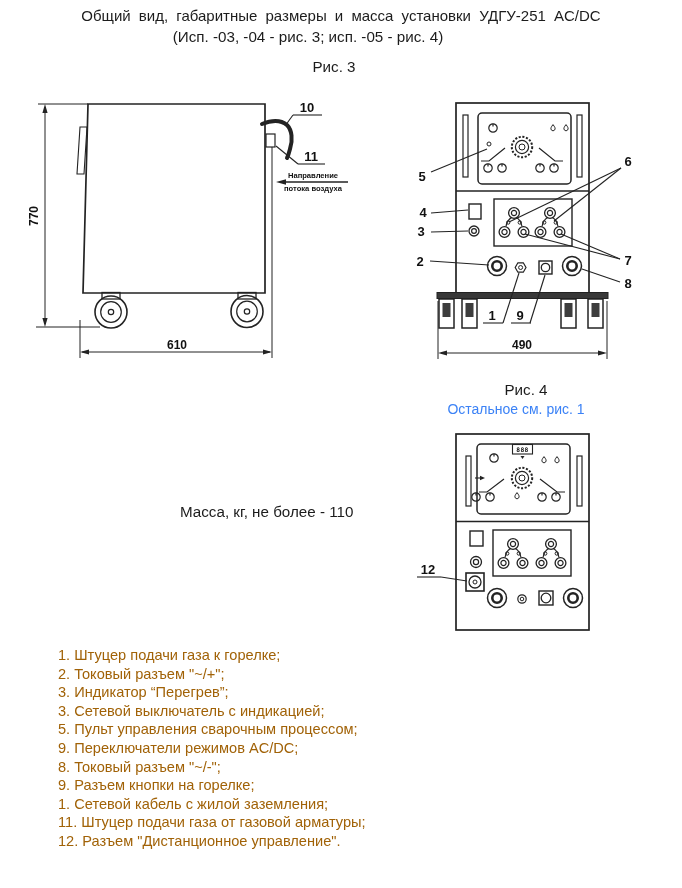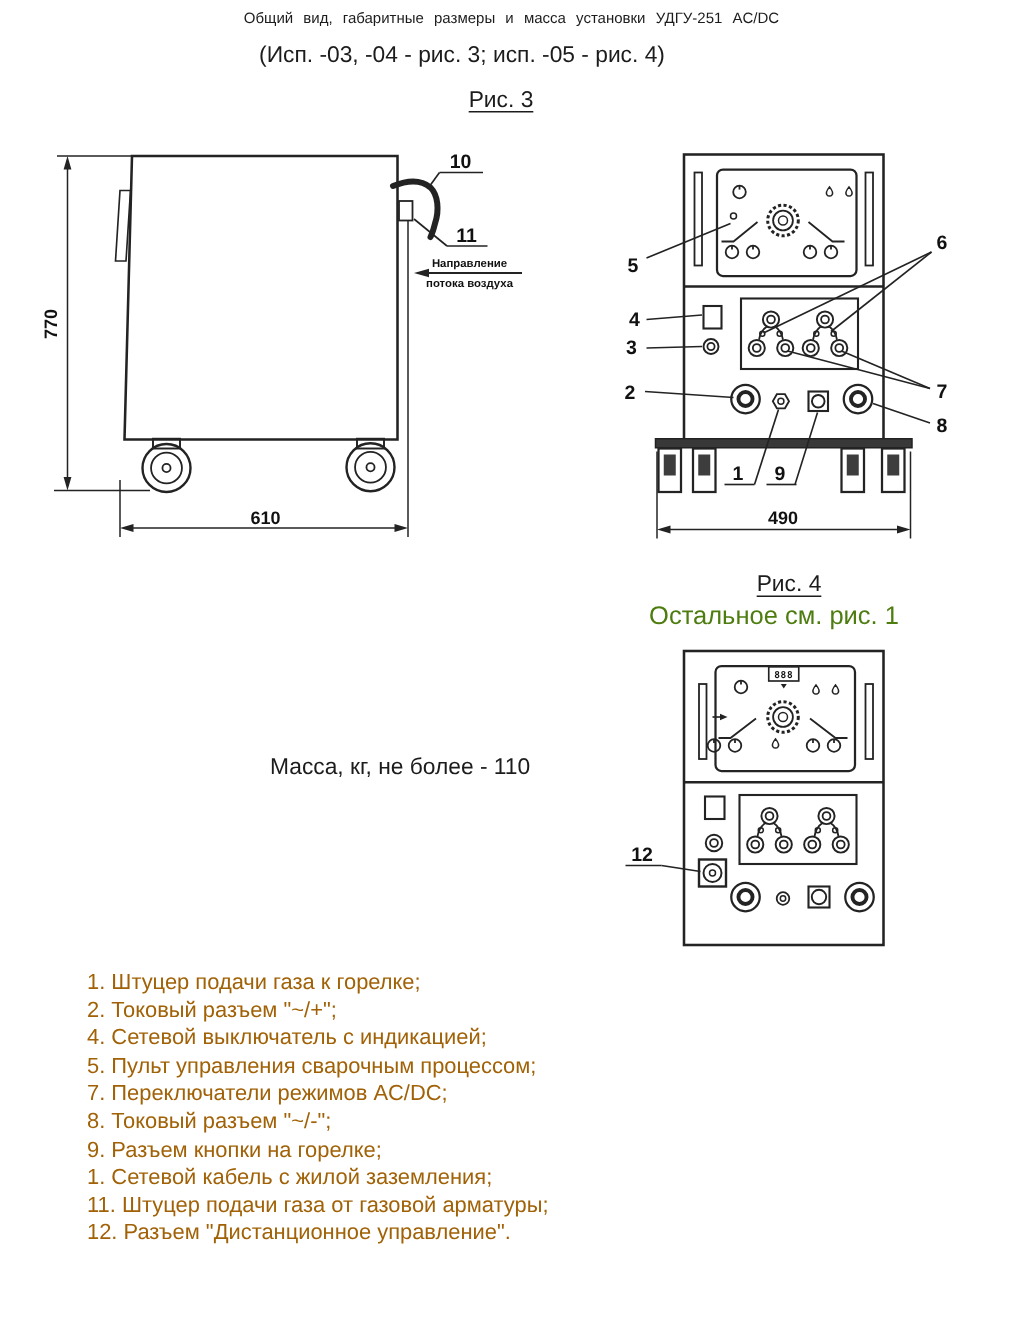--- a/index.html
+++ b/index.html
@@ -2,27 +2,27 @@
 <html><head>
 <meta charset="utf-8">
 <style>
   html,body{margin:0;padding:0;background:#e8e8e8;}
   .page{
     position:relative;width:682px;height:888px;background:#ffffff;
     font-family:"Liberation Sans",sans-serif;color:#1a1a1a;overflow:hidden;
     margin:0 auto;
   }
   .abs{position:absolute;}
-  .title1{top:7px;left:0;width:682px;text-align:center;font-size:10px;word-spacing:4px;color:#1c1c1c;}
+  .title1{top:7px;left:0;width:682px;text-align:center;font-size:15px;word-spacing:4px;color:#1c1c1c;}
   .title2{top:28px;left:0;width:616px;text-align:center;font-size:15.2px;color:#1c1c1c;}
   .figcap{font-size:15.2px;color:#1c1c1c;text-align:center;}
-  .figcap span{text-decoration:underline;text-underline-offset:3px;}
+  .figcap span{text-underline-offset:3px;}
   .cap3{top:58px;left:284px;width:100px;}
   .cap4{top:381px;left:476px;width:100px;}
-  .note4{top:401px;left:416px;width:200px;text-align:center;font-size:17px;color:#4d7c0f;}
+  .note4{top:401px;left:416px;width:200px;text-align:center;font-size:14px;color:#3b82f6;}
   .mass{top:503px;left:180px;font-size:15.2px;color:#1c1c1c;}
   .legend{top:646px;left:58px;width:548px;font-size:14.6px;line-height:18.6px;color:#a16207;}
   .legend .li{padding-left:21px;text-indent:-21px;}
   svg{position:absolute;overflow:visible;}
   svg .ln{stroke:#232323;fill:none;}
   svg .fl{fill:#232323;stroke:none;}
   svg text{fill:#111;}
   .co{font:700 13px "Liberation Sans",sans-serif;}
   .dim{font:700 12px "Liberation Sans",sans-serif;}
   .air{font:700 7.6px "Liberation Sans",sans-serif;}
@@ -275,23 +275,24 @@
       <line x1="441" y1="577" x2="467" y2="581"></line>
     </g>
     <text class="co" x="428" y="574" text-anchor="middle">12</text>
   </svg>
 
   <div class="abs mass">Масса, кг, не более - 110</div>
 
   <div class="abs legend">
     <div class="li">1. Штуцер подачи газа к горелке;</div>
     <div class="li">2. Токовый разъем "~/+";</div>
-    <div class="li">4. Сетевой выключатель с индикацией;</div>
+    <div class="li">3. Индикатор “Перегрев”;</div>
+    <div class="li">3. Сетевой выключатель с индикацией;</div>
     <div class="li">5. Пульт управления сварочным процессом;</div>
-    <div class="li">7. Переключатели режимов AC/DC;</div>
+    <div class="li">9. Переключатели режимов AC/DC;</div>
     <div class="li">8. Токовый разъем "~/-";</div>
     <div class="li">9. Разъем кнопки на горелке;</div>
     <div class="li">1. Сетевой кабель с жилой заземления;</div>
     <div class="li">11. Штуцер подачи газа от газовой арматуры;</div>
     <div class="li">12. Разъем "Дистанционное управление".</div>
   </div>
 
 </div>
 
 </body></html>

